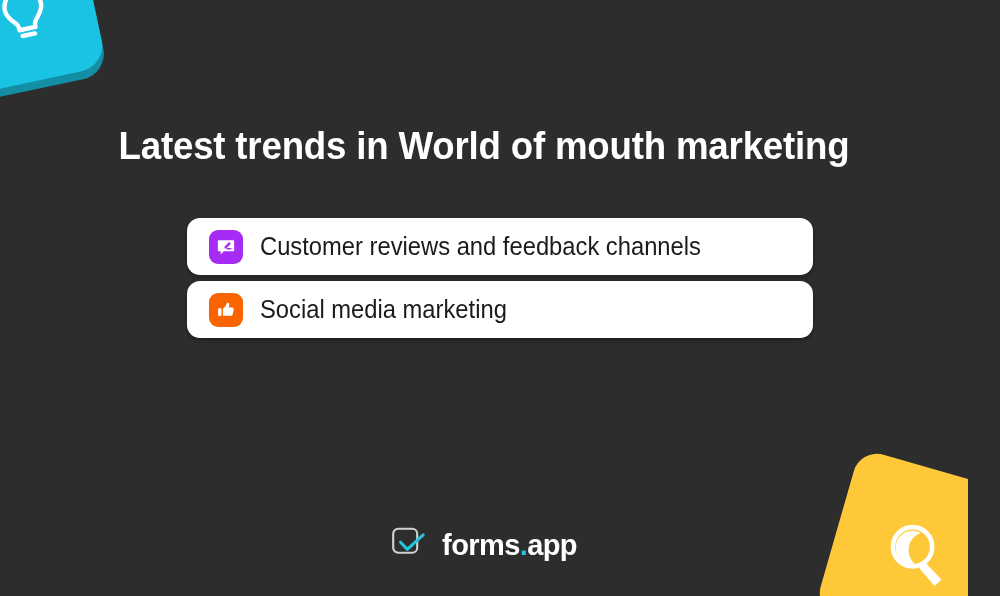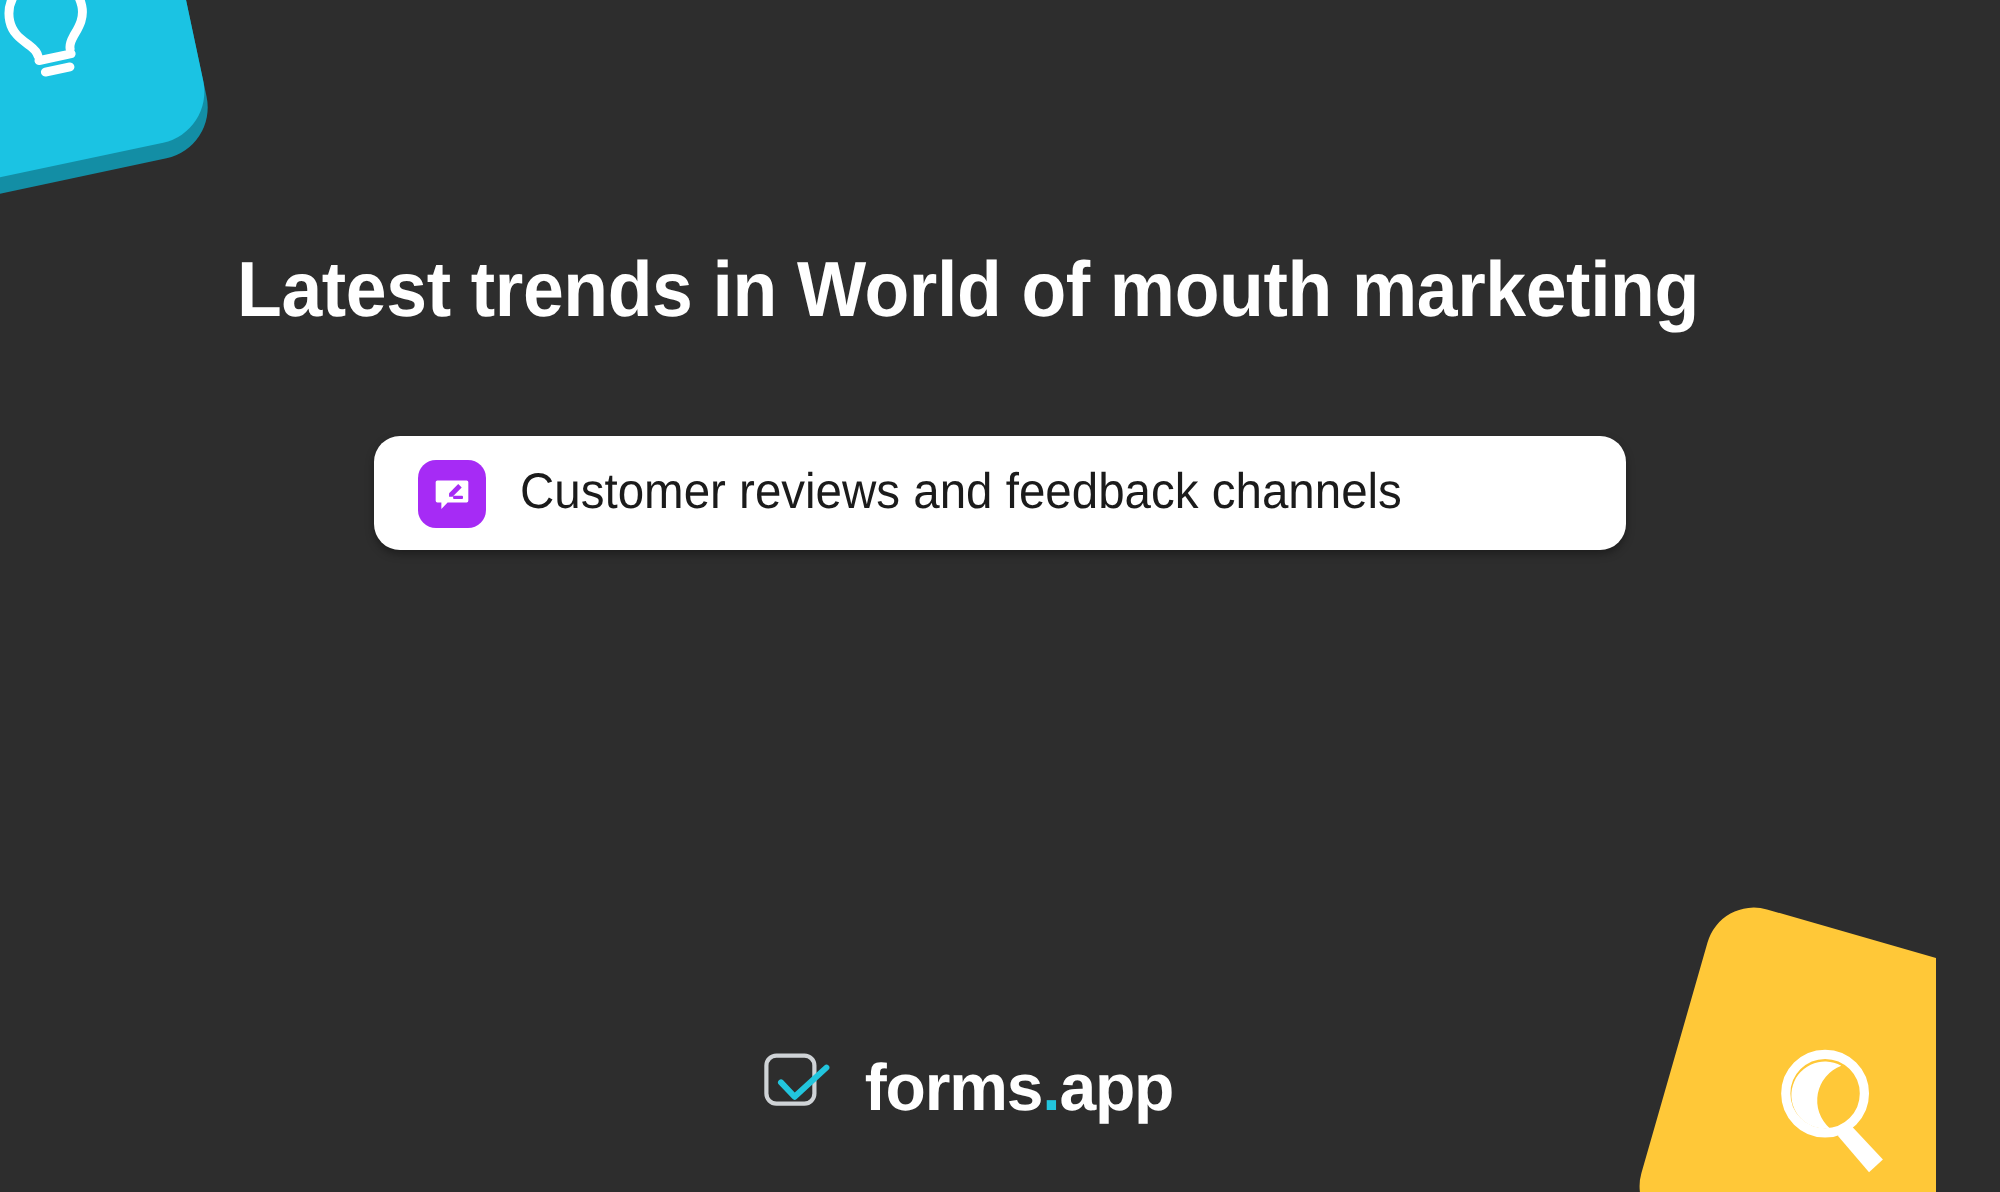--- a/index.html
+++ b/index.html
@@ -151,21 +151,21 @@
     justify-content: center;
     gap: 11px;
   }
   .brand-mark {
     position: relative;
     width: 40px;
     height: 36px;
   }
   .brand-text {
     color: #ffffff;
-    font-size: 33px;
+    font-size: 29px;
     font-weight: bold;
     letter-spacing: -0.6px;
     font-family: "Liberation Sans", sans-serif;
   }
   .brand-dot { color: #22c5dd; }
 </style>
 </head>
 <body>
 
 <div class="canvas">
@@ -203,20 +203,29 @@
         <svg viewBox="0 0 24 24" width="22" height="22">
           <path d="M4 4.6 h16 a0.9 0.9 0 0 1 0.9 0.9 v10.2 a0.9 0.9 0 0 1 -0.9 0.9 H9.6 L6.2 20.2 v-3.6 H4 a0.9 0.9 0 0 1 -0.9 -0.9 V5.5 A0.9 0.9 0 0 1 4 4.6 z" fill="#ffffff"></path>
           <path d="M15.4 6.6 l1.9 1.9 l-5.0 5.0 h-1.9 v-1.9 z" fill="#a62bf5"></path>
           <rect x="12.6" y="13.0" width="5.4" height="1.7" rx="0.5" fill="#a62bf5"></rect>
         </svg>
       </span>
       <span class="card-label">Customer reviews and feedback channels</span>
     </div>
 
 
+    <div class="card">
+      <span class="card-icon" style="background:#fa6400">
+        <svg viewBox="0 0 24 24" width="22" height="22">
+          <rect x="3.4" y="10.2" width="3.6" height="8.4" rx="1.1" fill="#ffffff"></rect>
+          <path d="M8.6 10.6 c1.9 -1.4 3.4 -3.3 3.9 -5.1 c0.25 -0.95 0.9 -1.5 1.75 -1.35 c0.95 0.17 1.45 1.0 1.3 2.05 l-0.5 3.0 h3.6 c1.15 0 1.95 0.95 1.75 2.05 l-1.0 5.4 c-0.17 0.95 -0.95 1.6 -1.9 1.6 H8.6 z" fill="#ffffff"></path>
+        </svg>
+      </span>
+      <span class="card-label">Social media marketing</span>
+    </div>
 
   </div>
 
   <div class="brand">
     <span class="brand-mark">
       <svg viewBox="0 0 40 36" width="40" height="36" fill="none">
         <rect x="2.2" y="1.8" width="24" height="24" rx="5" stroke="#cfd3d6" stroke-width="2.1"></rect>
         <path d="M9.5 15.2 L16.3 22.4 L32.2 7.8" stroke="#22c5dd" stroke-width="3" stroke-linecap="round" stroke-linejoin="round"></path>
       </svg>
     </span>

